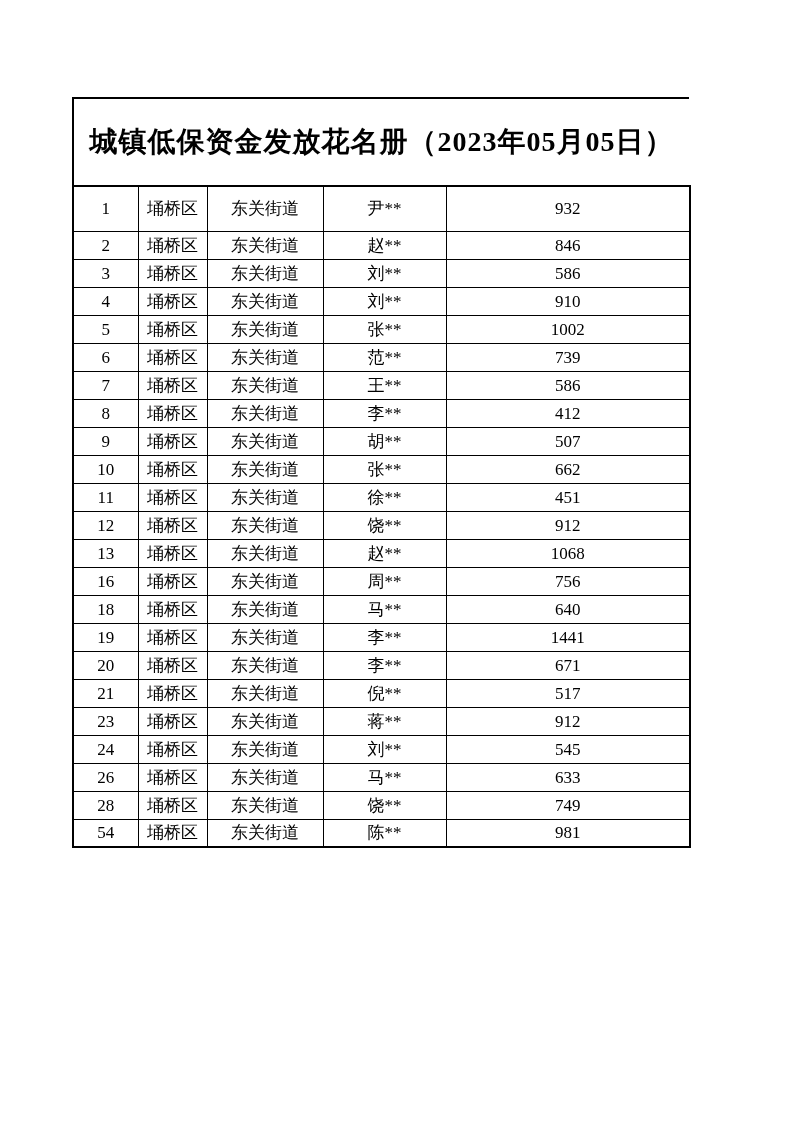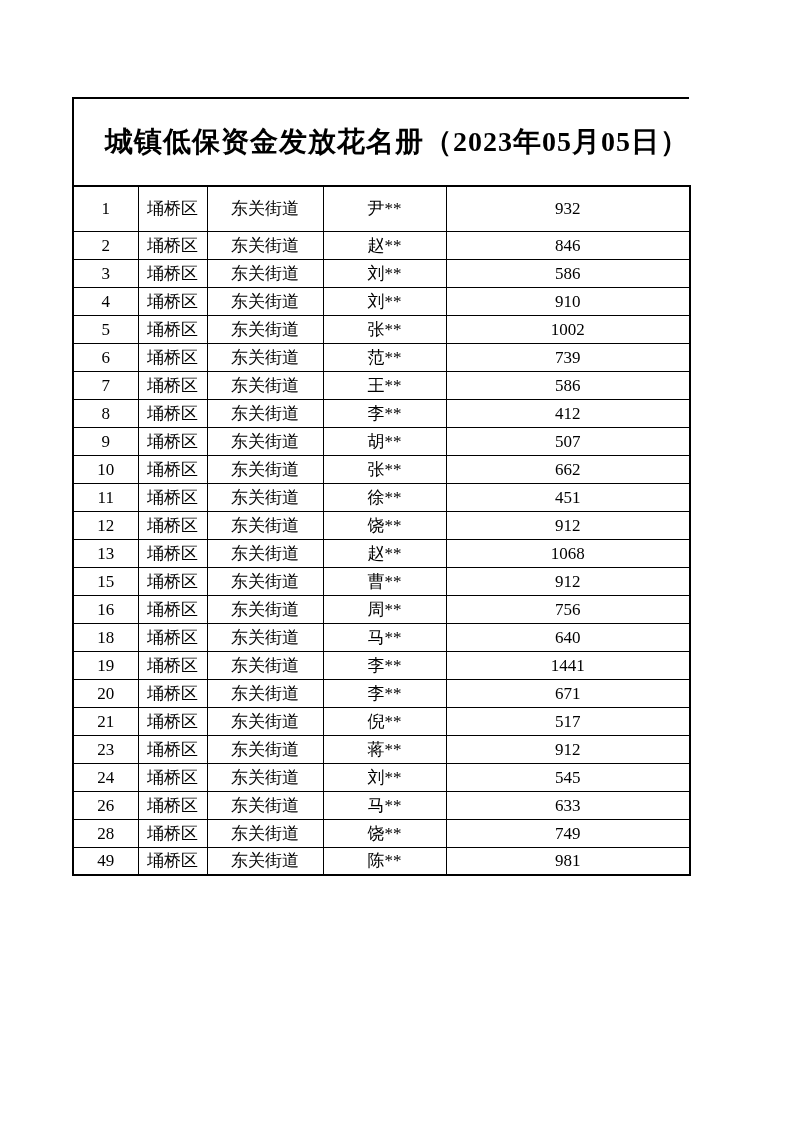--- a/index.html
+++ b/index.html
@@ -17,21 +17,21 @@
   .title-block {
     position: absolute;
     left: 72px;
     top: 97px;
     width: 617px;
     height: 88px;
     border-top: 2px solid #000000;
     border-left: 2px solid #000000;
     display: flex;
     align-items: center;
-    justify-content: flex-end;
+    justify-content: center;
   }
   .title-block h1 {
     font-size: 28px;
     font-weight: bold;
     letter-spacing: 1px;
     white-space: nowrap;
   }
   table.roster {
     position: absolute;
     left: 72px;
@@ -161,27 +161,20 @@
           <td>912</td>
         </tr>
         <tr>
           <td>13</td>
           <td>埇桥区</td>
           <td>东关街道</td>
           <td>赵**</td>
           <td>1068</td>
         </tr>
         <tr>
-          <td>15</td>
-          <td>埇桥区</td>
-          <td>东关街道</td>
-          <td>曹**</td>
-          <td>912</td>
-        </tr>
-        <tr>
           <td>16</td>
           <td>埇桥区</td>
           <td>东关街道</td>
           <td>周**</td>
           <td>756</td>
         </tr>
         <tr>
           <td>18</td>
           <td>埇桥区</td>
           <td>东关街道</td>
@@ -231,21 +224,21 @@
           <td>633</td>
         </tr>
         <tr>
           <td>28</td>
           <td>埇桥区</td>
           <td>东关街道</td>
           <td>饶**</td>
           <td>749</td>
         </tr>
         <tr>
-          <td>49</td>
+          <td>54</td>
           <td>埇桥区</td>
           <td>东关街道</td>
           <td>陈**</td>
           <td>981</td>
         </tr>
       </tbody>
   </table>
 
 </div>
 

